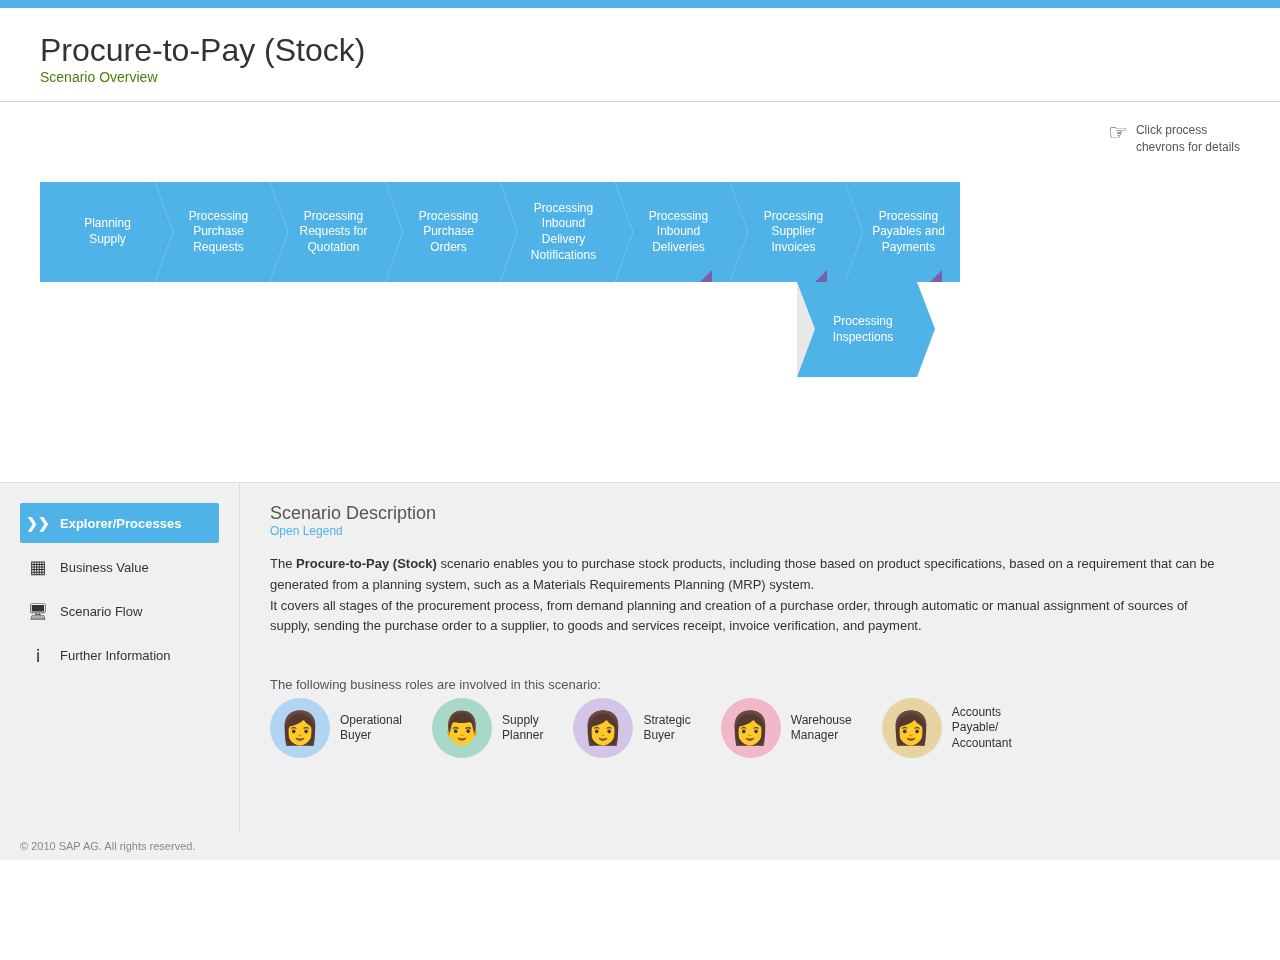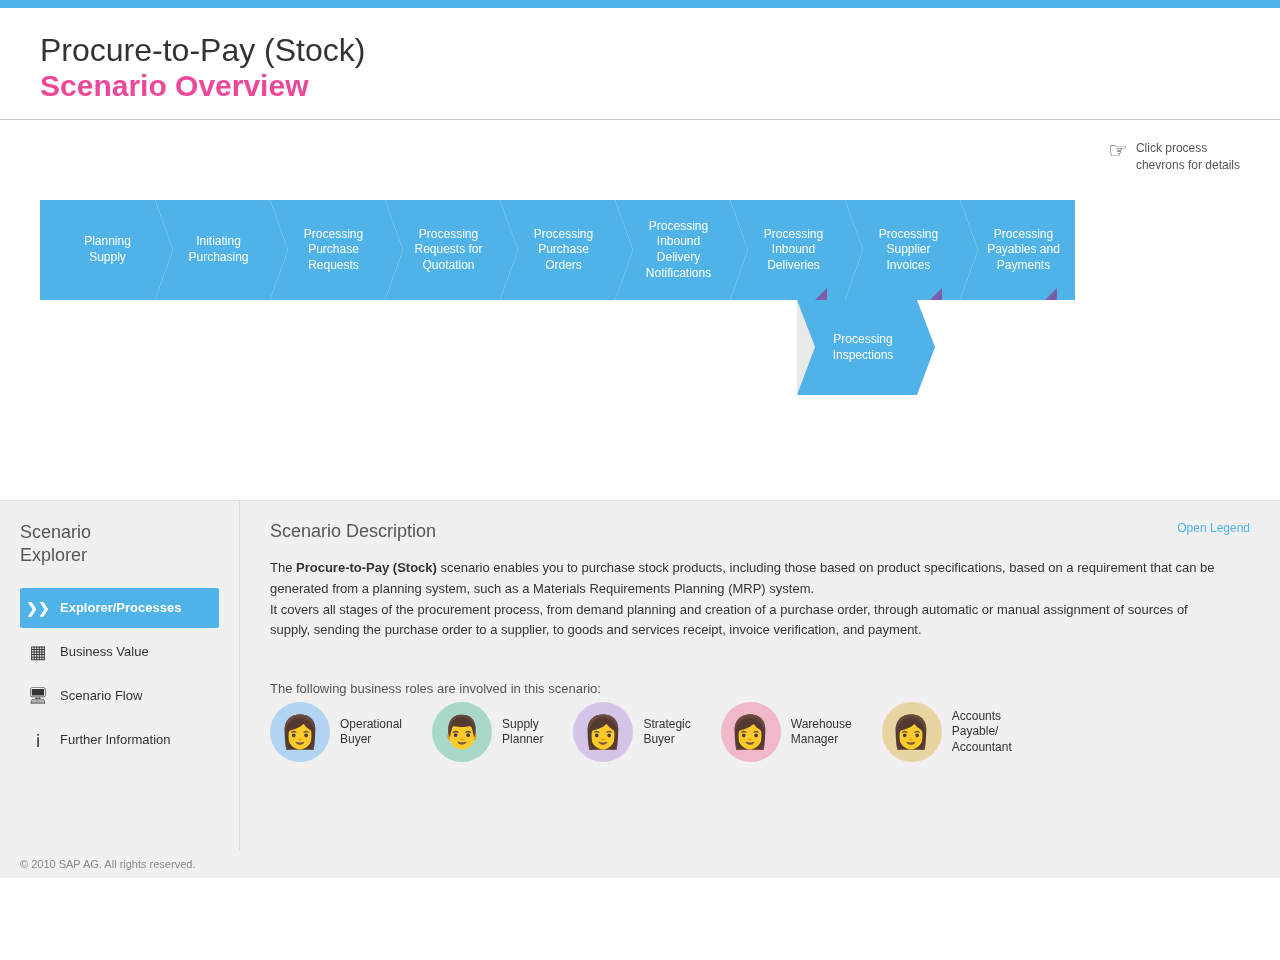--- a/index.html
+++ b/index.html
@@ -24,23 +24,23 @@
     .header {
       padding: 24px 40px 16px 40px;
       border-bottom: 1px solid #ccc;
     }
     .header h1 {
       font-size: 32px;
       font-weight: normal;
       color: #333;
     }
     .header h2 {
-      font-size: 30px;
-      font-weight: bold;
-      color: #ec4899;
+      font-size: 14px;
+      font-weight: normal;
+      color: #4d7c0f;
     }
 
     
     .chevron-section {
       padding: 20px 40px 10px 40px;
       position: relative;
       min-height: 380px;
     }
 
     .click-hint {
@@ -236,20 +236,21 @@
     .main-content {
       flex: 1;
       padding: 20px 30px;
     }
 
     .content-header {
       display: flex;
       justify-content: space-between;
       align-items: flex-start;
       margin-bottom: 16px;
+      flex-direction: column;
     }
 
     .content-title {
       font-size: 18px;
       color: #555;
       font-weight: normal;
     }
 
     .open-legend {
       font-size: 12px;
@@ -351,23 +352,20 @@
       <span>Click process</span><br>
       <span>chevrons for details</span>
     </span>
   </div>
 
   <div class="chevron-row">
     <div class="chevron-item">
       <span class="chevron-label">Planning<br>Supply</span>
     </div>
     <div class="chevron-item">
-      <span class="chevron-label">Initiating<br>Purchasing</span>
-    </div>
-    <div class="chevron-item">
       <span class="chevron-label">Processing<br>Purchase<br>Requests</span>
     </div>
     <div class="chevron-item">
       <span class="chevron-label">Processing<br>Requests for<br>Quotation</span>
     </div>
     <div class="chevron-item">
       <span class="chevron-label">Processing<br>Purchase<br>Orders</span>
     </div>
     <div class="chevron-item">
       <span class="chevron-label">Processing<br>Inbound<br>Delivery<br>Notifications</span>
@@ -389,23 +387,20 @@
   <div class="sub-chevron-row">
     <div class="sub-chevron-item">
       <span class="chevron-label">Processing<br>Inspections</span>
     </div>
   </div>
 </div>
 
 <div class="bottom-section">
 
   <div class="sidebar">
-    <div class="sidebar-title">
-      Scenario<br>Explorer
-    </div>
 
     <div class="sidebar-item active">
       <span class="sidebar-item-icon" style="font-size:14px; font-weight:bold; color:#fff;">❯❯</span>
       <span>Explorer/Processes</span>
     </div>
 
     <div class="sidebar-item">
       <span class="sidebar-item-icon" style="font-size:18px;">▦</span>
       <span>Business Value</span>
     </div>

